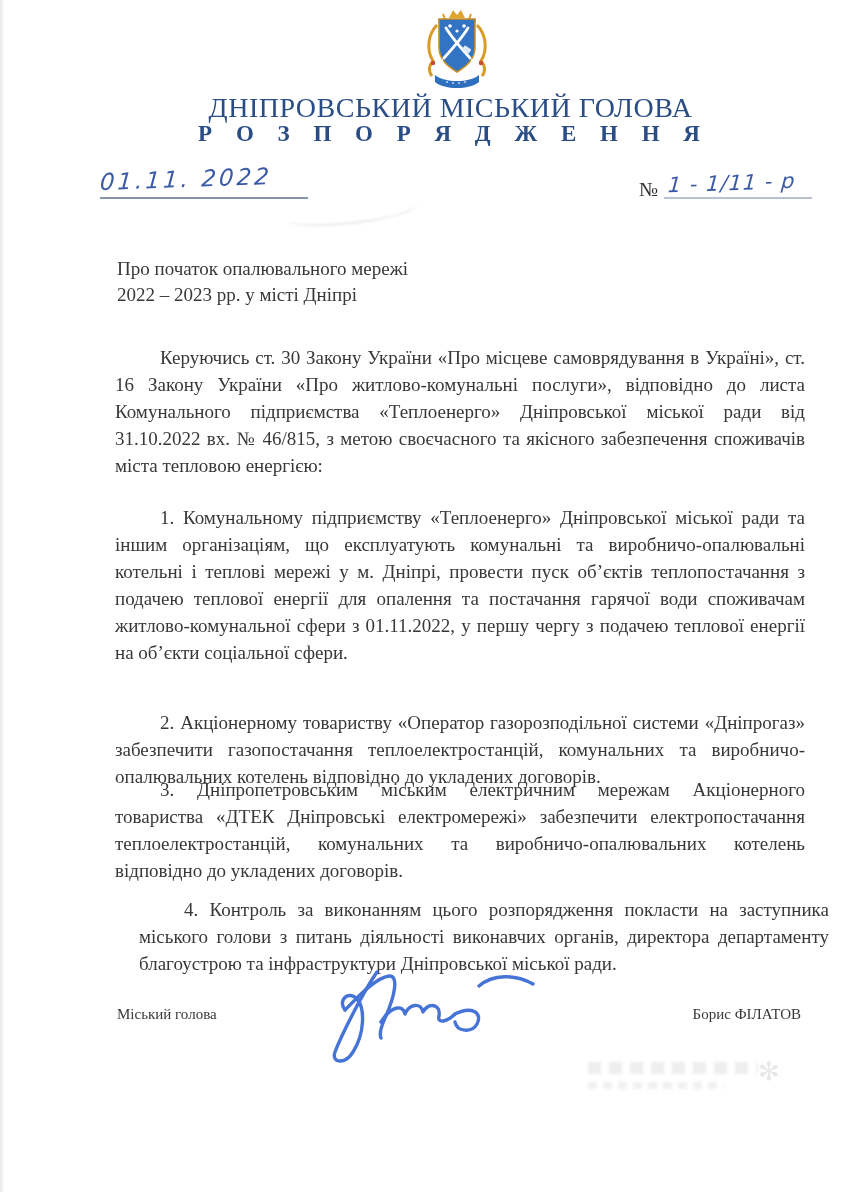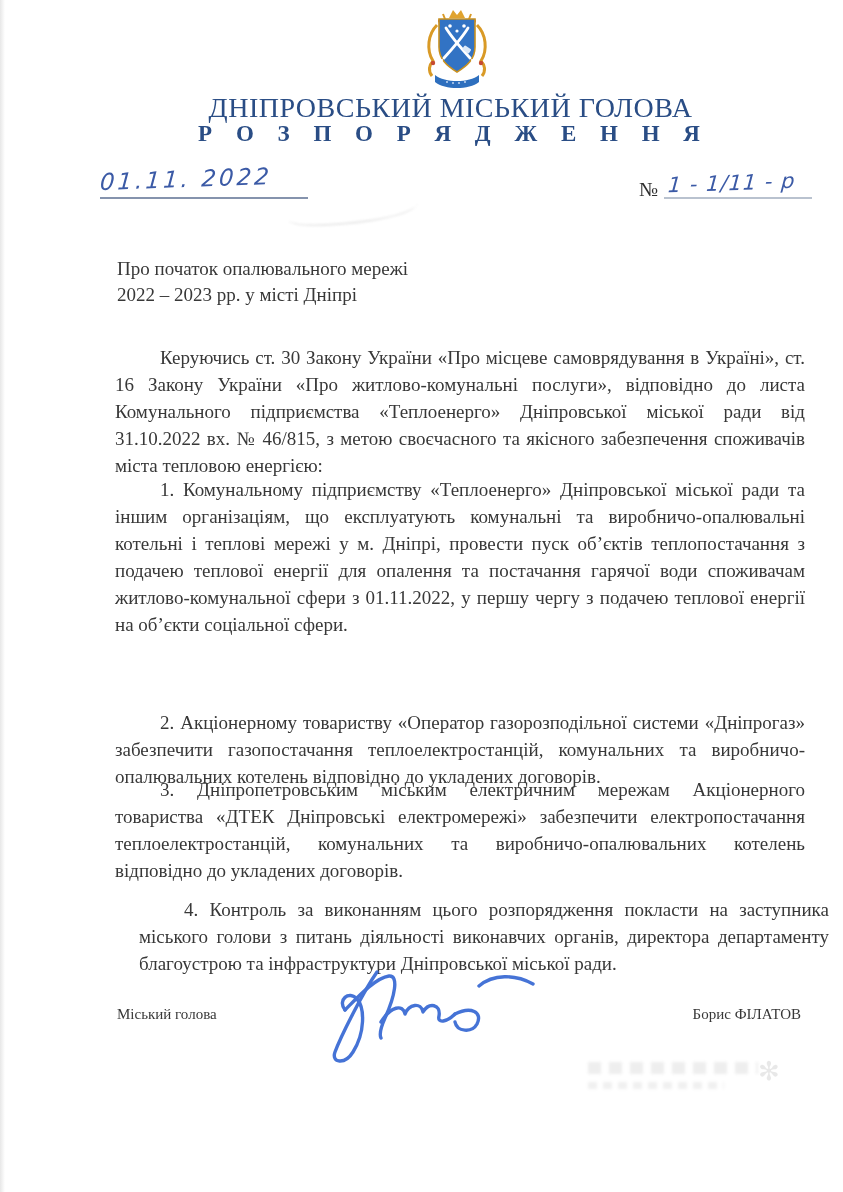--- a/index.html
+++ b/index.html
@@ -32,21 +32,21 @@
   .no-label{font-size:20px;color:#2f2f2f;padding-right:6px;line-height:1;}
   .number-line{min-width:140px;border-bottom:2px solid #b9c2cf;padding:0 4px 2px 4px;text-align:left;}
   .number-line .hand{font-size:21px;letter-spacing:1px;}
   
   .subject{position:absolute;top:256px;left:117px;font-size:19px;line-height:26px;color:#383838;}
   .para{
     position:absolute;left:115px;width:690px;font-size:19px;line-height:27px;
     text-align:justify;text-indent:45px;color:#383838;margin:0;
   }
   .p-intro{top:344px;}
-  .p-1{top:476px;font-family:Liberation Serif, serif;}
+  .p-1{top:504px;font-family:Liberation Serif, serif;}
   .p-2{top:682px;margin-top:27px;}
   .p-3{top:776px;}
   .p-4{top:896px;margin-left:24px;}
   
   .signature-row{
     position:absolute;top:1006px;left:117px;right:42px;
     display:flex;justify-content:space-between;font-size:15px;color:#383838;
   }
   .signature-svg{position:absolute;top:962px;left:295px;width:250px;height:108px;}
   

